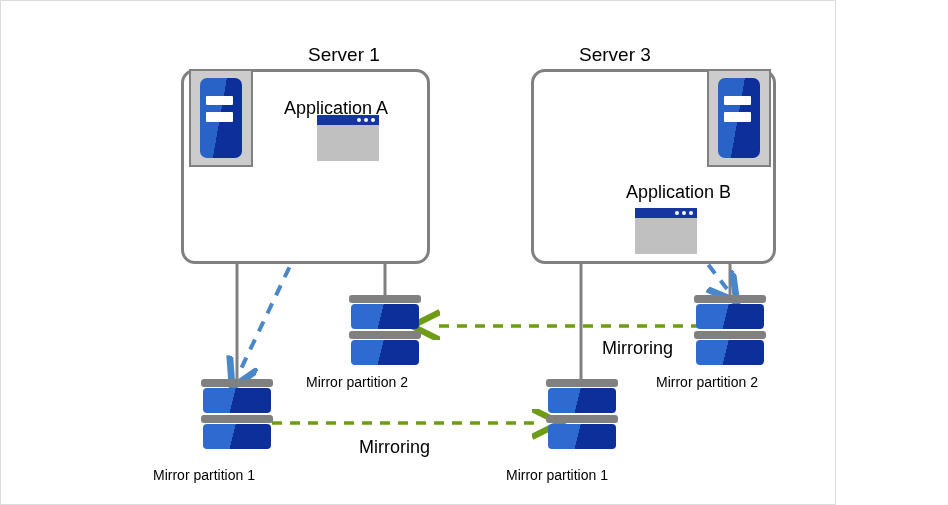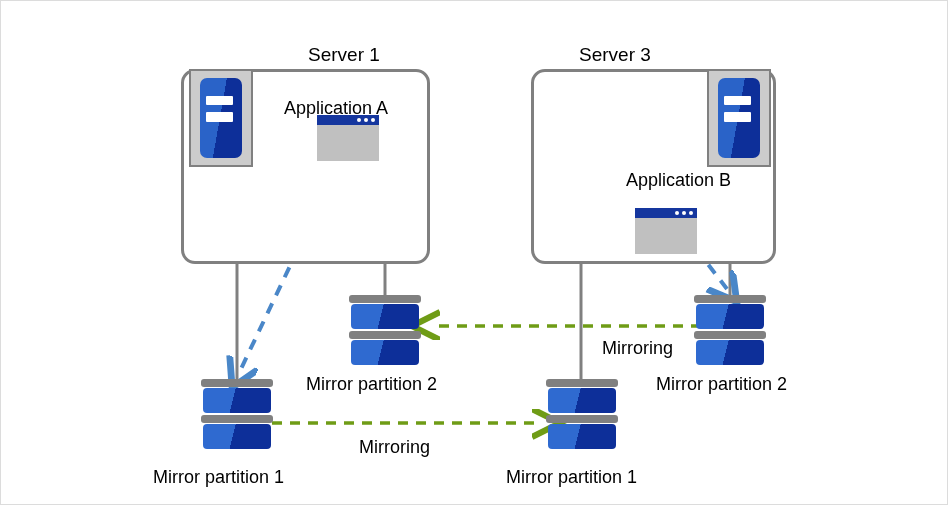--- a/index.html
+++ b/index.html
@@ -5,21 +5,21 @@
   html, body {
     margin: 0;
     padding: 0;
     background: #ffffff;
   }
   body {
     font-family: "Liberation Sans", sans-serif;
   }
   #canvas {
     position: relative;
-    width: 948px;
+    width: 836px;
     height: 505px;
     background: #ffffff;
     border: 1px solid #dcdcdc;
     box-sizing: border-box;
     overflow: hidden;
   }
   #svg-layer {
     position: absolute;
     left: 0;
     top: 0;
@@ -33,21 +33,21 @@
     white-space: nowrap;
     line-height: 1;
   }
   .lbl-title {
     font-size: 19px;
   }
   .lbl-app {
     font-size: 18px;
   }
   .lbl-part {
-    font-size: 18px;
+    font-size: 14px;
   }
   .lbl-mirroring {
     font-size: 18px;
   }
 
   
   .server-box {
     position: absolute;
     border: 3px solid #808080;
     border-radius: 14px;
@@ -204,21 +204,21 @@
 
   <div class="server-box" style="left:530px; top:68px; width:245px; height:195px;"></div>
 
   <div class="server-icon" style="left:706px; top:68px; width:64px; height:98px;">
     <div class="server-icon-inner">
       <div class="server-bar b1"></div>
       <div class="server-bar b2"></div>
     </div>
   </div>
 
-  <div class="lbl lbl-app" style="left:625px; top:170px;">Application  B</div>
+  <div class="lbl lbl-app" style="left:625px; top:182px;">Application  B</div>
 
   <div class="app-icon" style="left:634px; top:207px; width:62px; height:46px;">
     <div class="app-titlebar">
       <span class="app-dot"></span>
       <span class="app-dot"></span>
       <span class="app-dot"></span>
     </div>
   </div>
 
   <div class="disk" style="left:348px; top:294px; width:72px; height:72px;">

